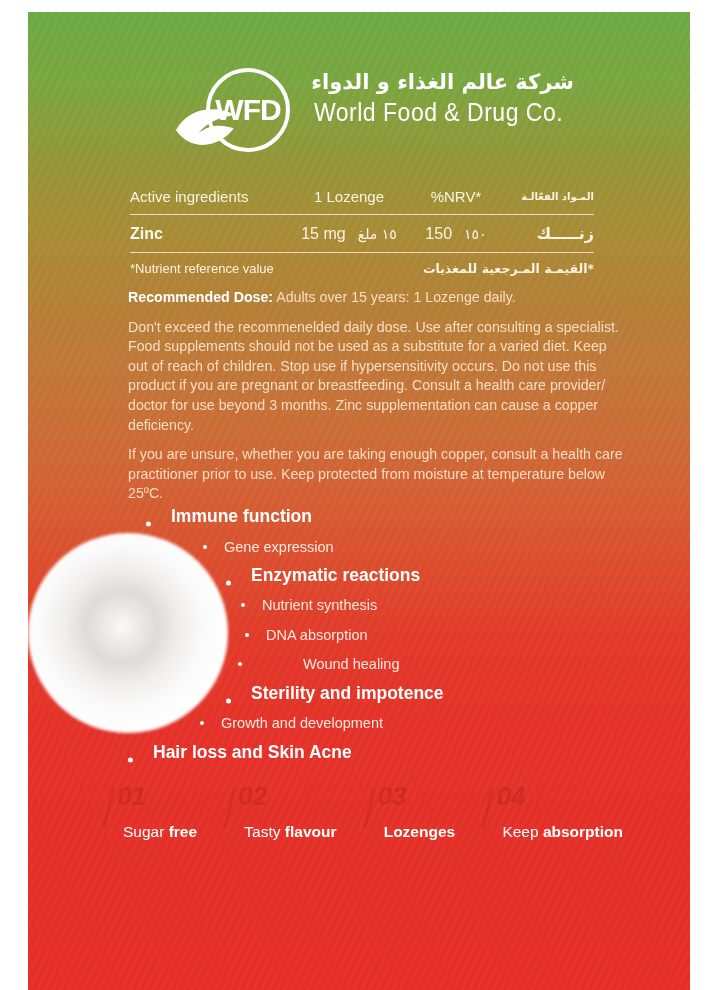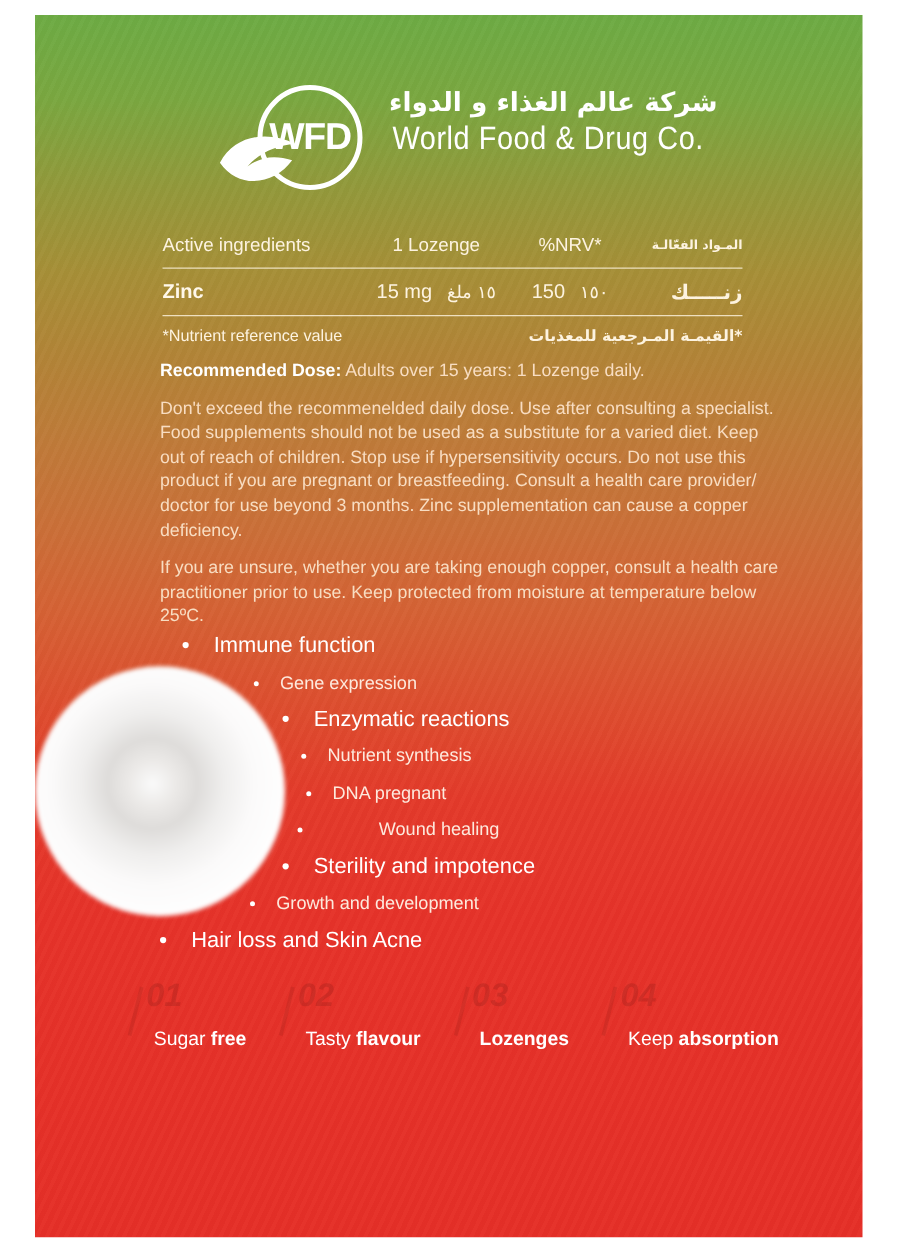--- a/index.html
+++ b/index.html
@@ -78,21 +78,21 @@
   
   .benefits{position:absolute;left:0;top:0;width:662px;height:978px;pointer-events:none;}
   .benefit{
     position:absolute;display:flex;align-items:center;color:#fde9dd;
     font-size:14.5px;font-weight:500;white-space:nowrap;transform:translateY(-50%);
   }
   .benefit .dot{
     width:4px;height:4px;border-radius:50%;background:#ffffff;
     margin-right:17px;flex:0 0 auto;
   }
-  .benefit.em{font-size:17.5px;font-weight:400;color:#ffffff;}
+  .benefit.em{font-size:17.5px;font-weight:700;color:#ffffff;align-items:flex-end;}
   .benefit.em .dot{width:5px;height:5px;margin-right:20px;}
   .b0{left:118px;top:504px;}
   .b1{left:175px;top:535px;}
   .b2{left:198px;top:563px;}
   .b3{left:213px;top:593px;}
   .b4{left:217px;top:623px;}
   .b5{left:210px;top:652px;gap:44px;}
   .b6{left:198px;top:681px;}
   .b7{left:172px;top:711px;}
   .b8{left:100px;top:740px;}
@@ -175,21 +175,21 @@
     <div class="benefit em b2">
         <span class="dot"></span>
         <span>Enzymatic reactions</span>
       </div>
     <div class="benefit b3">
         <span class="dot"></span>
         <span>Nutrient synthesis</span>
       </div>
     <div class="benefit b4">
         <span class="dot"></span>
-        <span>DNA pregnant</span>
+        <span>DNA absorption</span>
       </div>
     <div class="benefit b5">
         <span class="dot"></span>
         <span>Wound healing</span>
       </div>
     <div class="benefit em b6">
         <span class="dot"></span>
         <span>Sterility and impotence</span>
       </div>
     <div class="benefit b7">

